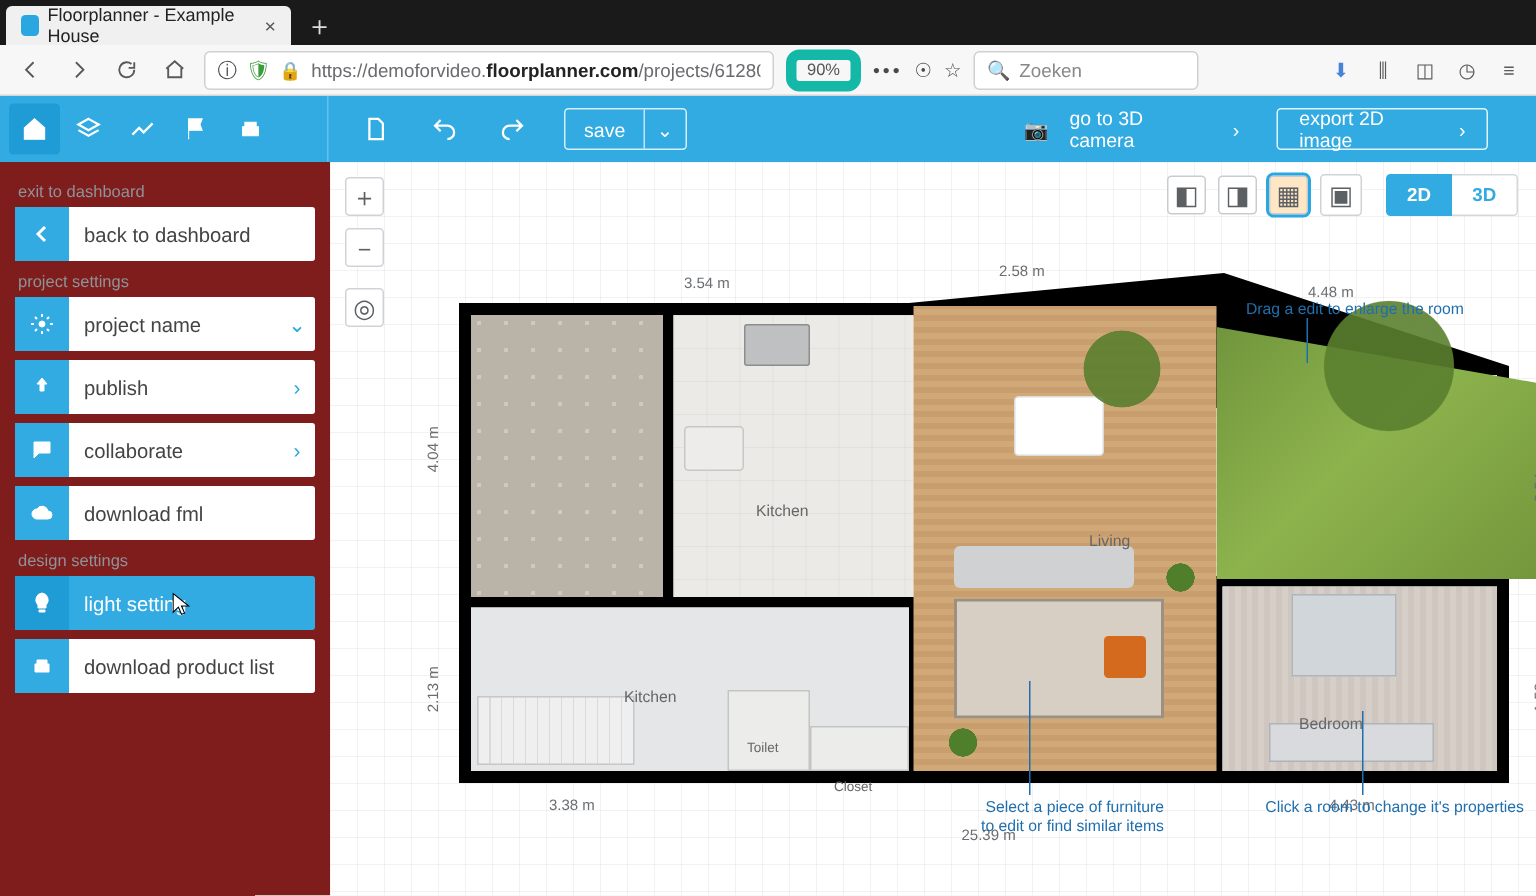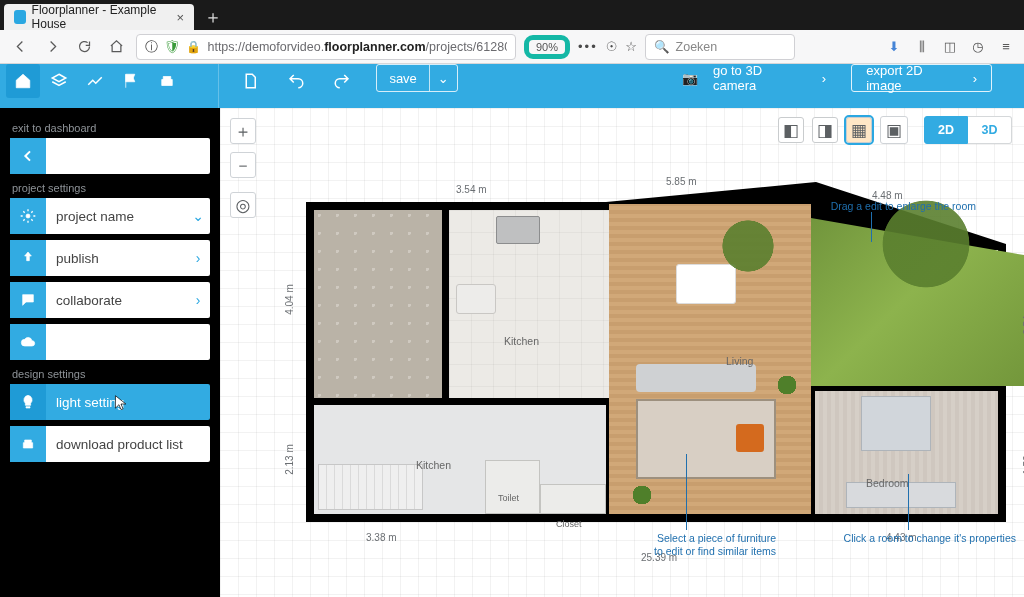--- a/index.html
+++ b/index.html
@@ -12,46 +12,46 @@
   .tab-fav { width:14px; height:14px; border-radius:3px; background:#2aa7e1; display:inline-block; }
   .new-tab { color:#ddd; font-size:18px; padding:0 10px; height:26px; display:flex; align-items:center; }
 
   .chrome-bar { height:34px; background:#f7f7f8; border-bottom:1px solid #d6d6d8; display:flex; align-items:center; gap:8px; padding:0 8px; font-size:13px; color:#4a4a4a; }
   .nav-btn { width:24px; height:24px; display:flex; align-items:center; justify-content:center; border-radius:4px; }
   .nav-btn svg { width:15px; height:15px; stroke:#5a5a5a; fill:none; stroke-width:2; }
   .addr { flex:0 0 auto; display:flex; align-items:center; gap:6px; background:#fff; border:1px solid #d0d0d4; border-radius:4px; height:26px; padding:0 8px; width:380px; }
   .addr .lock { color:#3a9b3a; font-size:12px; }
   .addr .url { font-size:12.5px; color:#6b6b6f; white-space:nowrap; overflow:hidden; }
   .addr .url b { color:#222; font-weight:600; }
-  .zoom-pill { font-size:11px; border:5px solid #14b8a6; border-radius:9px; padding:1px 7px; color:#555; }
+  .zoom-pill { font-size:11px; border:7px solid #14b8a6; border-radius:9px; padding:1px 7px; color:#555; }
   .dots { letter-spacing:2px; }
   .search-box { display:flex; align-items:center; gap:6px; background:#fff; border:1px solid #d0d0d4; border-radius:4px; height:26px; padding:0 8px; width:150px; color:#888; font-size:12.5px; }
   .spacer { flex:1; }
   .chrome-icon { width:20px; height:20px; display:flex; align-items:center; justify-content:center; color:#4584d6; }
   .chrome-icon.gray { color:#5a5a5a; }
 
   
   .app-bar { height:44px; background:#32abe2; display:flex; align-items:center; color:#fff; }
-  .app-seg { display:flex; align-items:flex-start; height:100%; }
+  .app-seg { display:flex; align-items:center; height:100%; }
   .app-seg.left { width:220px; border-right:1px solid rgba(255,255,255,.25); padding:0 6px; gap:2px; }
   .ticon { width:34px; height:34px; display:flex; align-items:center; justify-content:center; border-radius:3px; }
   .ticon.active { background:#1f9bd6; }
   .ticon svg { width:18px; height:18px; fill:#fff; stroke:#fff; }
   .app-seg.mid { padding:0 14px; gap:12px; }
   .save-group { display:flex; align-items:center; border:1px solid rgba(255,255,255,.8); border-radius:3px; height:28px; margin-left:6px; }
   .save-group > div { padding:0 12px; font-size:13px; height:100%; display:flex; align-items:center; }
   .save-group .caret { border-left:1px solid rgba(255,255,255,.7); padding:0 8px; }
   .go3d { margin-left:200px; display:flex; align-items:center; gap:14px; height:28px; border:1px solid rgba(255,255,255,0); padding:0 12px; font-size:13px; }
   .export { margin-left:auto; margin-right:18px; display:flex; align-items:center; gap:12px; height:28px; border:1px solid rgba(255,255,255,.85); border-radius:3px; padding:0 14px; font-size:13px; }
 
   
   .workspace { display:flex; height:calc(597px - 30px - 34px - 44px); }
 
   
-  .sidebar { width:220px; background:#000000; padding:6px 10px 10px 10px; font-size:13px; color:#333; }
+  .sidebar { width:220px; background:#7f1d1d; padding:6px 10px 10px 10px; font-size:13px; color:#333; }
   .group-label { font-size:11px; color:#8e9398; margin:8px 0 4px 2px; }
   .sb-item { display:flex; align-items:center; height:36px; border-radius:2px; background:#fff; margin-bottom:6px; }
   .sb-item.active { background:#32abe2; color:#fff; }
   .sb-icon { width:36px; height:36px; background:#32abe2; display:flex; align-items:center; justify-content:center; }
   .sb-item.active .sb-icon { background:#1f9bd6; }
   .sb-icon svg { width:16px; height:16px; fill:#fff; stroke:#fff; }
   .sb-text { flex:1; padding-left:10px; font-size:13.5px; color:#444; }
   .sb-item.active .sb-text { color:#fff; }
   .sb-caret { width:24px; color:#2aa7e1; font-size:14px; text-align:center; }
 
@@ -227,20 +227,21 @@
 <div class="workspace">
 
   <div class="sidebar">
     <div class="group-label">exit to dashboard</div>
     <div class="sb-item">
       <div class="sb-icon">
           <svg viewBox="0 0 24 24">
             <path fill="none" stroke="#fff" stroke-width="3" d="M15 5l-7 7 7 7"></path>
           </svg>
         </div>
+      <div class="sb-text">back to dashboard</div>
     </div>
 
     <div class="group-label">project settings</div>
     <div class="sb-item">
       <div class="sb-icon">
           <svg viewBox="0 0 24 24">
             <circle cx="12" cy="12" r="3" fill="#fff"></circle>
             <path stroke="#fff" stroke-width="2" fill="none" d="M12 2v3M12 19v3M4 12H1M23 12h-3M5 5l2 2M17 17l2 2M5 19l2-2M17 7l2-2"></path>
           </svg>
         </div>
@@ -264,20 +265,21 @@
         </div>
       <div class="sb-text">collaborate</div>
       <div class="sb-caret">›</div>
     </div>
     <div class="sb-item">
       <div class="sb-icon">
           <svg viewBox="0 0 24 24">
             <path fill="#fff" d="M7 18a5 5 0 0 1 0-10 6 6 0 0 1 11 2 4 4 0 0 1 0 8z"></path>
           </svg>
         </div>
+      <div class="sb-text">download fml</div>
     </div>
 
     <div class="group-label">design settings</div>
     <div class="sb-item active">
       <div class="sb-icon">
           <svg viewBox="0 0 24 24">
             <path fill="#fff" d="M9 21h6v-2H9zm3-19a7 7 0 0 0-4 12v3h8v-3a7 7 0 0 0-4-12z"></path>
           </svg>
         </div>
       <div class="sb-text">light setting</div>
@@ -359,21 +361,21 @@
       <div class="stairs" style="left:12px;top:310px;width:105px;height:46px"></div>
 
       <div class="room-label" style="left:198px;top:160px">Kitchen</div>
       <div class="room-label" style="left:420px;top:180px">Living</div>
       <div class="room-label" style="left:110px;top:284px">Kitchen</div>
       <div class="room-label" style="left:192px;top:318px;font-size:9px">Toilet</div>
       <div class="room-label" style="left:250px;top:344px;font-size:9px">Closet</div>
       <div class="room-label" style="left:560px;top:302px">Bedroom</div>
 
       <div class="label-dim" style="left:150px;top:30px">3.54 m</div>
-      <div class="label-dim" style="left:360px;top:22px">5.85 m</div>
+      <div class="label-dim" style="left:360px;top:22px">2.58 m</div>
       <div class="label-dim" style="left:566px;top:36px">4.48 m</div>
       <div class="label-dim" style="left:-32px;top:140px;transform:rotate(-90deg)">4.04 m</div>
       <div class="label-dim" style="left:-32px;top:300px;transform:rotate(-90deg)">2.13 m</div>
       <div class="label-dim" style="left:706px;top:160px;transform:rotate(-90deg)">2.54 m</div>
       <div class="label-dim" style="left:706px;top:300px;transform:rotate(-90deg)">1.52 m</div>
       <div class="label-dim" style="left:60px;top:378px">3.38 m</div>
       <div class="label-dim" style="left:580px;top:378px">4.43 m</div>
       <div class="label-dim" style="left:335px;top:398px">25.39 m</div>
 
       <div class="hint" style="left:470px;top:46px;width:200px;text-align:right">Drag a edit to enlarge the room</div>

